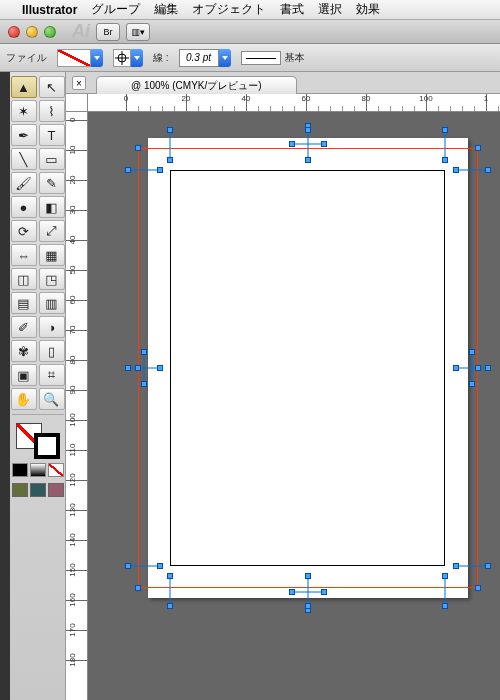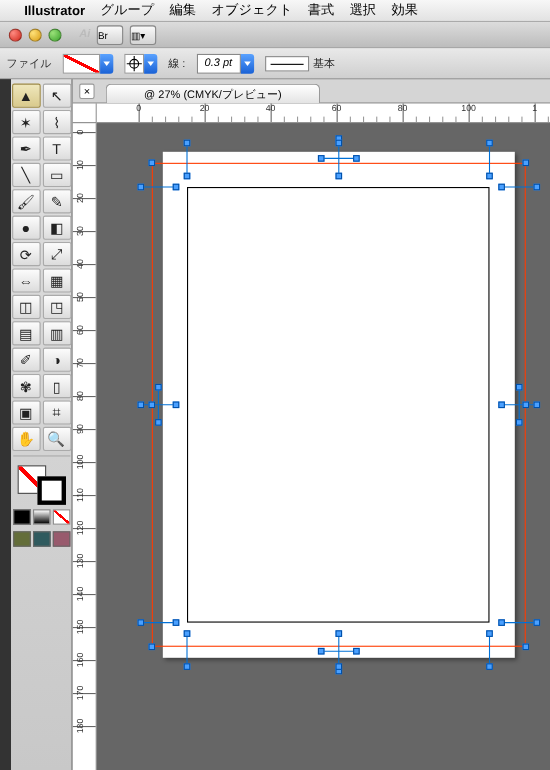--- a/index.html
+++ b/index.html
@@ -9,22 +9,22 @@
   .menubar .apple { font-size: 14px; }
   .menubar .item { font-size: 12px; }
   .menubar .appname { font-weight: bold; }
   
   .titlebar { height: 24px; background: linear-gradient(#dcdcdc, #bcbcbc); border-bottom: 1px solid #8b8b8b; display: flex; align-items: center; gap: 6px; padding: 0 8px; }
   .traffic { display: flex; gap: 6px; }
   .dot { width: 12px; height: 12px; border-radius: 50%; border: 1px solid rgba(0,0,0,.3); }
   .dot.red { background: radial-gradient(circle at 30% 30%, #ff8b82, #d0281b); }
   .dot.yellow { background: radial-gradient(circle at 30% 30%, #ffe27a, #d89b12); }
   .dot.green { background: radial-gradient(circle at 30% 30%, #9be27a, #3aa22b); }
-  .tb-ai { font-weight: bold; color: #bbb; font-size: 10px; margin-left: 10px; font-style: italic; }
-  .tb-btn { height: 18px; min-width: 24px; border: 1px solid #888; border-radius: 3px; background: linear-gradient(#fafafa,#d4d4d4); display: flex; align-items: center; font-size: 9px; }
+  .tb-ai { font-weight: bold; color: #bbb; font-size: 18px; margin-left: 10px; font-style: italic; }
+  .tb-btn { height: 18px; min-width: 24px; border: 1px solid #888; border-radius: 3px; background: linear-gradient(#fafafa,#d4d4d4); display: flex; align-items: center; justify-content: center; font-size: 9px; }
   
   .control { height: 28px; background: linear-gradient(#e9e9e9,#cfcfcf); border-bottom: 1px solid #9a9a9a; display: flex; align-items: center; padding: 0 6px; gap: 10px; font-size: 10px; }
   .sel-label { color: #333; }
   .swatch-nofill { width: 34px; height: 18px; border: 1px solid #999; background: #fff; position: relative; }
   .swatch-nofill::after { content:""; position:absolute; left:0; top:0; right:0; bottom:0; background: linear-gradient(to top right, transparent 45%, #ff0000 45%, #ff0000 55%, transparent 55%); }
   .drop { width: 12px; height: 18px; background: linear-gradient(#5aa2ff,#1a62d6); border-radius: 0 3px 3px 0; position: relative; }
   .drop::after { content:""; position:absolute; left:3px; top:7px; border-left:3px solid transparent; border-right:3px solid transparent; border-top:4px solid #fff; }
   .registration { width: 18px; height: 18px; border:1px solid #999; background:#fff; display:flex; align-items:center; justify-content:center; }
   .registration svg { width: 14px; height:14px; }
   .lbl { color:#222; }
@@ -171,21 +171,21 @@
       <div class="clr" style="background:#646e3a"></div>
       <div class="clr" style="background:#2f5a5e"></div>
       <div class="clr" style="background:#985a6d"></div>
     </div>
   </div>
 
   <div class="canvaswrap">
     <div class="tabrow">
       <div class="closex">×</div>
       <div class="tab">
-          <span>@ 27% (CMYK/プレビュー)</span>
+          <span>@ 100% (CMYK/プレビュー)</span>
         </div>
     </div>
     <div class="rulers-and-canvas">
       <div class="ruler-corner"></div>
       <div class="ruler-h" id="rulerH">
           <div class="maj" style="left: 38px;"></div>
           <div class="tick" style="left: 38px;">0</div>
           <div class="min" style="left: 50px;"></div>
           <div class="min" style="left: 62px;"></div>
           <div class="min" style="left: 74px;"></div>

